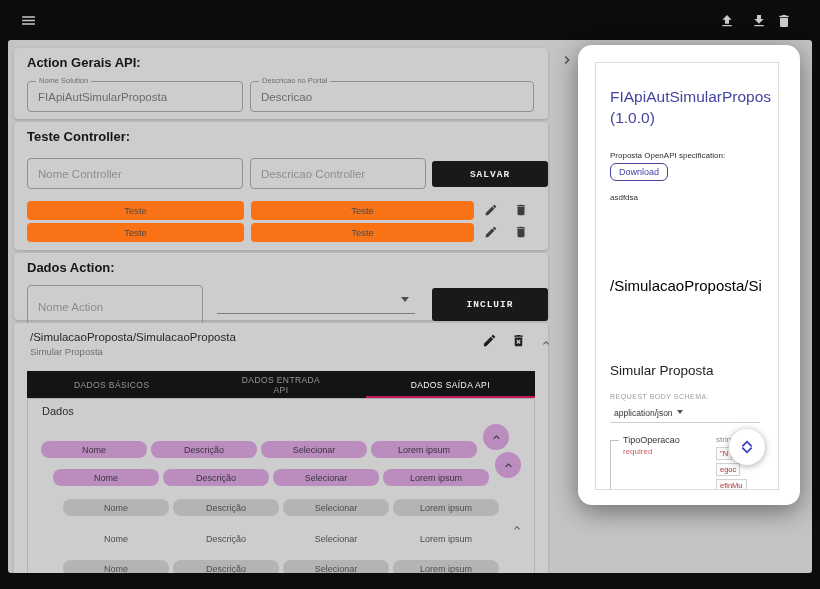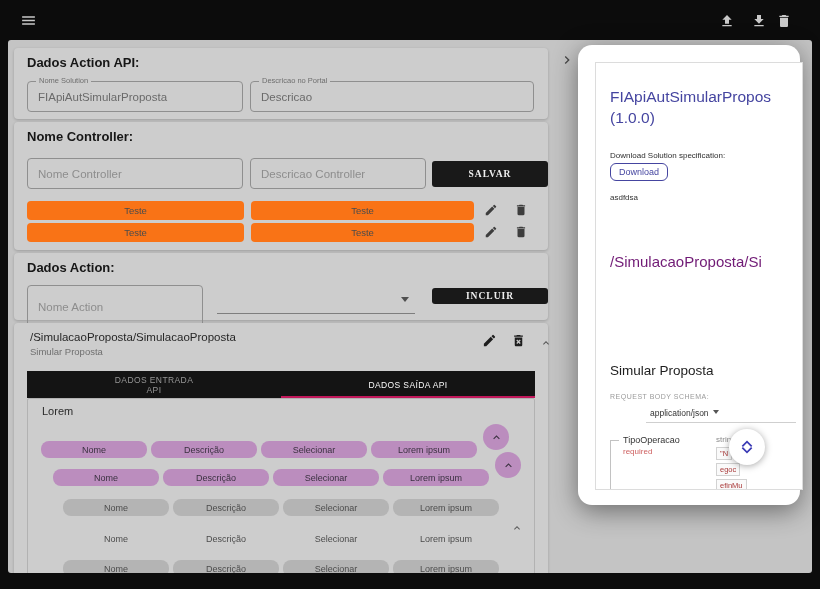--- a/index.html
+++ b/index.html
@@ -22,21 +22,21 @@
 
   .field { position:absolute; border:1px solid #8f8f8f; border-radius:4px; background:transparent; }
   .field .flabel { position:absolute; top:-5px; left:8px; font-size:7.5px; color:#6e6e6e;
                    background:#cdcdcd; padding:0 3px; line-height:1; }
   .field input { width:100%; height:100%; border:0; outline:0; background:transparent;
                  padding:0 10px; font-size:11.5px; color:#6a6a6a; font-family:inherit; }
   .field input::placeholder { color:#8d8d8d; opacity:1; }
 
   .btn-dark { position:absolute; background:#191919; color:#efefef; border:0; border-radius:3px;
               font-size:9.5px; font-weight:bold; letter-spacing:1px; cursor:pointer;
-              display:flex; align-items:center; justify-content:center; font-family:Liberation Serif, serif; }
+              display:flex; align-items:center; justify-content:center; font-family:Liberation Mono, monospace; }
 
   .gpill { position:absolute; height:19px; background:#f97316; border-radius:4px;
            display:flex; align-items:center; justify-content:center;
            font-size:9.5px; color:#4c4c4c; }
   .row-icon { position:absolute; color:#3d3d3d; cursor:pointer; }
 
   .uselect { position:absolute; border-bottom:1px solid #7e7e7e; cursor:pointer; }
   .caret-down { position:absolute; right:6px; top:12px; width:0; height:0;
                 border-left:4px solid transparent; border-right:4px solid transparent;
                 border-top:5px solid #4f4f4f; }
@@ -68,36 +68,36 @@
   .circle-btn { position:absolute; left:442px; top:-5px; width:26px; height:26px; border-radius:50%;
                 background:#bb8dbe; color:#3a3140; display:flex; align-items:center; justify-content:center;
                 cursor:pointer; }
   .plain-chev { position:absolute; left:448px; top:2px; color:#5a5a5a; cursor:pointer; }
 
   
   .expand-chev { position:absolute; left:559px; top:52px; color:#4a4a4a; cursor:pointer; }
 
   .panel { position:absolute; left:578px; top:45px; width:222px; height:460px; background:#ffffff;
            border-radius:14px; box-shadow:0 6px 26px rgba(0,0,0,0.45); z-index:5; }
-  .panel-frame { position:absolute; left:17px; top:17px; width:208px; height:428px;
+  .panel-frame { position:absolute; left:17px; top:17px; width:184px; height:428px;
                  border:1px solid #dcdcdc; overflow:hidden; background:#fff; }
   .pv-title { position:absolute; left:14px; top:22px; width:172px; font-size:15.5px; line-height:1.5;
               color:#4545a0; white-space:nowrap; overflow:hidden; }
   .pv-version { position:absolute; left:14px; top:46px; font-size:15.5px; color:#4545a0; }
   .pv-caption { position:absolute; left:14px; top:88px; font-size:8px; color:#2e2e2e; }
   .pv-download { position:absolute; left:14px; top:100px; border:1px solid #4545a0; color:#4545a0;
                  background:#fff; font-size:9px; padding:3px 8px; border-radius:6px; cursor:pointer;
                  font-family:inherit; }
   .pv-desc { position:absolute; left:14px; top:130px; font-size:8px; color:#333333; }
-  .pv-path { position:absolute; left:14px; top:190px; width:174px; font-size:15px; color:#701a75;
+  .pv-path { position:absolute; left:14px; top:214px; width:174px; font-size:15px; color:#000000;
              white-space:nowrap; overflow:hidden; }
   .pv-op { position:absolute; left:14px; top:300px; font-size:13.5px; font-weight:500; color:#1d1d1d; }
   .pv-schema-cap { position:absolute; left:14px; top:330px; font-size:7px; letter-spacing:.5px; color:#9b9b9b; }
   .pv-ctype { position:absolute; left:14px; top:343px; width:150px; border-bottom:1px solid #cfcfcf;
-              padding:2px 2px 4px 4px; font-size:8.5px; color:#333; cursor:pointer;margin-left:36px; }
+              padding:2px 2px 4px 4px; font-size:8.5px; color:#333; cursor:pointer; }
   .pv-ctype .tri { display:inline-block; width:0; height:0; margin-left:4px; vertical-align:2px;
                    border-left:3.5px solid transparent; border-right:3.5px solid transparent;
                    border-top:4.5px solid #555; }
   .tree-v { position:absolute; left:14px; top:377px; width:1px; height:51px; background:#c2c2c2; }
   .tree-h { position:absolute; left:14px; top:377px; width:9px; height:1px; background:#c2c2c2; }
   .pv-prop { position:absolute; left:27px; top:372px; font-size:9px; color:#333; }
   .pv-req  { position:absolute; left:27px; top:384px; font-size:8px; color:#ce6060; }
   .pv-type { position:absolute; left:120px; top:372px; font-size:8px; color:#8c8c8c; }
   .pv-vals { position:absolute; left:120px; top:384px; width:80px; }
   .pv-vals .chip { display:block; width:max-content; border:1px solid #d2d2d2; background:#fafafa;
@@ -132,33 +132,33 @@
     <span class="ic" style="left:776px;top:13px;">
       <svg width="16" height="16" viewBox="0 0 24 24" fill="currentColor">
           <path d="M6 19c0 1.1.9 2 2 2h8c1.1 0 2-.9 2-2V7H6v12zM19 4h-3.5l-1-1h-5l-1 1H5v2h14V4z"></path>
         </svg>
     </span>
   </div>
 
   <div class="content">
 
     <div class="card" style="left:6px;top:8px;width:534px;height:71px;">
-      <div class="sec-title">Dados Action API:</div>
+      <div class="sec-title">Action Gerais API:</div>
       <div class="field" style="left:13px;top:33px;width:216px;height:31px;">
         <span class="flabel">Nome Solution</span>
         <input value="FIApiAutSimularProposta" style="">
       </div>
       <div class="field" style="left:236px;top:33px;width:284px;height:31px;">
         <span class="flabel">Descricao no Portal</span>
         <input value="Descricao" style="">
       </div>
     </div>
 
     <div class="card" style="left:6px;top:82px;width:534px;height:128px;">
-      <div class="sec-title">Nome Controller:</div>
+      <div class="sec-title">Teste Controller:</div>
       <div class="field" style="left:13px;top:36px;width:216px;height:31px;">
         <input placeholder="Nome Controller" style="">
       </div>
       <div class="field" style="left:236px;top:36px;width:176px;height:31px;">
         <input placeholder="Descricao Controller" style="">
       </div>
       <button class="btn-dark" style="left:418px;top:39px;width:116px;height:26px;">SALVAR</button>
 
       <div>
         <span class="gpill" style="left:13px;top:79px;width:217px;">Teste</span>
@@ -192,21 +192,21 @@
     </div>
 
     <div class="card" style="left:6px;top:213px;width:534px;height:67px;">
       <div class="sec-title">Dados Action:</div>
       <div class="field" style="left:13px;top:32px;width:176px;height:44px;">
         <input placeholder="Nome Action" style="">
       </div>
       <div class="uselect" style="left:203px;top:32px;width:198px;height:29px;">
         <span class="caret-down"></span>
       </div>
-      <button class="btn-dark" style="left:418px;top:35px;width:116px;height:16px;">INCLUIR</button>
+      <button class="btn-dark" style="left:418px;top:35px;width:116px;height:33px;">INCLUIR</button>
     </div>
 
     <div class="card" style="left:6px;top:283px;width:534px;height:310px;">
       <div class="ep-path">/SimulacaoProposta/SimulacaoProposta</div>
       <div class="ep-sub">Simular Proposta</div>
       <span class="row-icon" style="left:468px;top:10px;color:#1e1e1e;">
         <svg width="15" height="15" viewBox="0 0 24 24" fill="currentColor">
             <path d="M3 17.25V21h3.75L17.81 9.94l-3.75-3.75L3 17.25zM20.71 7.04c.39-.39.39-1.02 0-1.41l-2.34-2.34a1 1 0 0 0-1.41 0l-1.83 1.83 3.75 3.75 1.83-1.83z"></path>
           </svg>
       </span>
@@ -216,30 +216,33 @@
           </svg>
       </span>
       <span class="row-icon" style="left:526px;top:12px;color:#555;">
         <svg width="12" height="12" viewBox="0 0 24 24" fill="currentColor">
             <path d="M12 8l-6 6 1.41 1.41L12 10.83l4.59 4.58L18 14z"></path>
           </svg>
       </span>
 
       <div class="tabbar">
         <div class="tab">
+          <span class="tlabel">DADOS BÁSICOS</span>
+        </div>
+        <div class="tab">
           <span class="tlabel narrow">DADOS ENTRADA API</span>
         </div>
         <div class="tab active">
           <span class="tlabel">DADOS SAÍDA API</span>
           <span class="underline"></span>
         </div>
       </div>
 
       <div class="bodybox">
-        <div class="body-label">Lorem</div>
+        <div class="body-label">Dados</div>
 
         <div class="prow purple" style="left:13px;top:30px;width:480px;">
           <span class="cell c0">Nome</span>
           <span class="cell c1">Descrição</span>
           <span class="cell c2">Selecionar</span>
           <span class="cell c3">Lorem ipsum</span>
           <span class="circle-btn">
             <svg width="13" height="13" viewBox="0 0 24 24" fill="currentColor">
                 <path d="M12 8l-6 6 1.41 1.41L12 10.83l4.59 4.58L18 14z"></path>
               </svg>
@@ -290,21 +293,21 @@
       <svg width="16" height="16" viewBox="0 0 24 24" fill="currentColor">
           <path d="M10 6L8.59 7.41 13.17 12l-4.58 4.59L10 18l6-6z"></path>
         </svg>
     </span>
   </div>
 
   <div class="panel">
     <div class="panel-frame">
       <div class="pv-title">FIApiAutSimularPropos</div>
       <div class="pv-version">(1.0.0)</div>
-      <div class="pv-caption">Download Solution specification:</div>
+      <div class="pv-caption">Proposta OpenAPI specification:</div>
       <button class="pv-download">Download</button>
       <div class="pv-desc">asdfdsa</div>
       <div class="pv-path">/SimulacaoProposta/Si</div>
       <div class="pv-op">Simular Proposta</div>
       <div class="pv-schema-cap">REQUEST BODY SCHEMA:</div>
       <div class="pv-ctype">
         <span>application/json</span><span class="tri"></span>
       </div>
       <div class="tree-v"></div>
       <div class="tree-h"></div>

